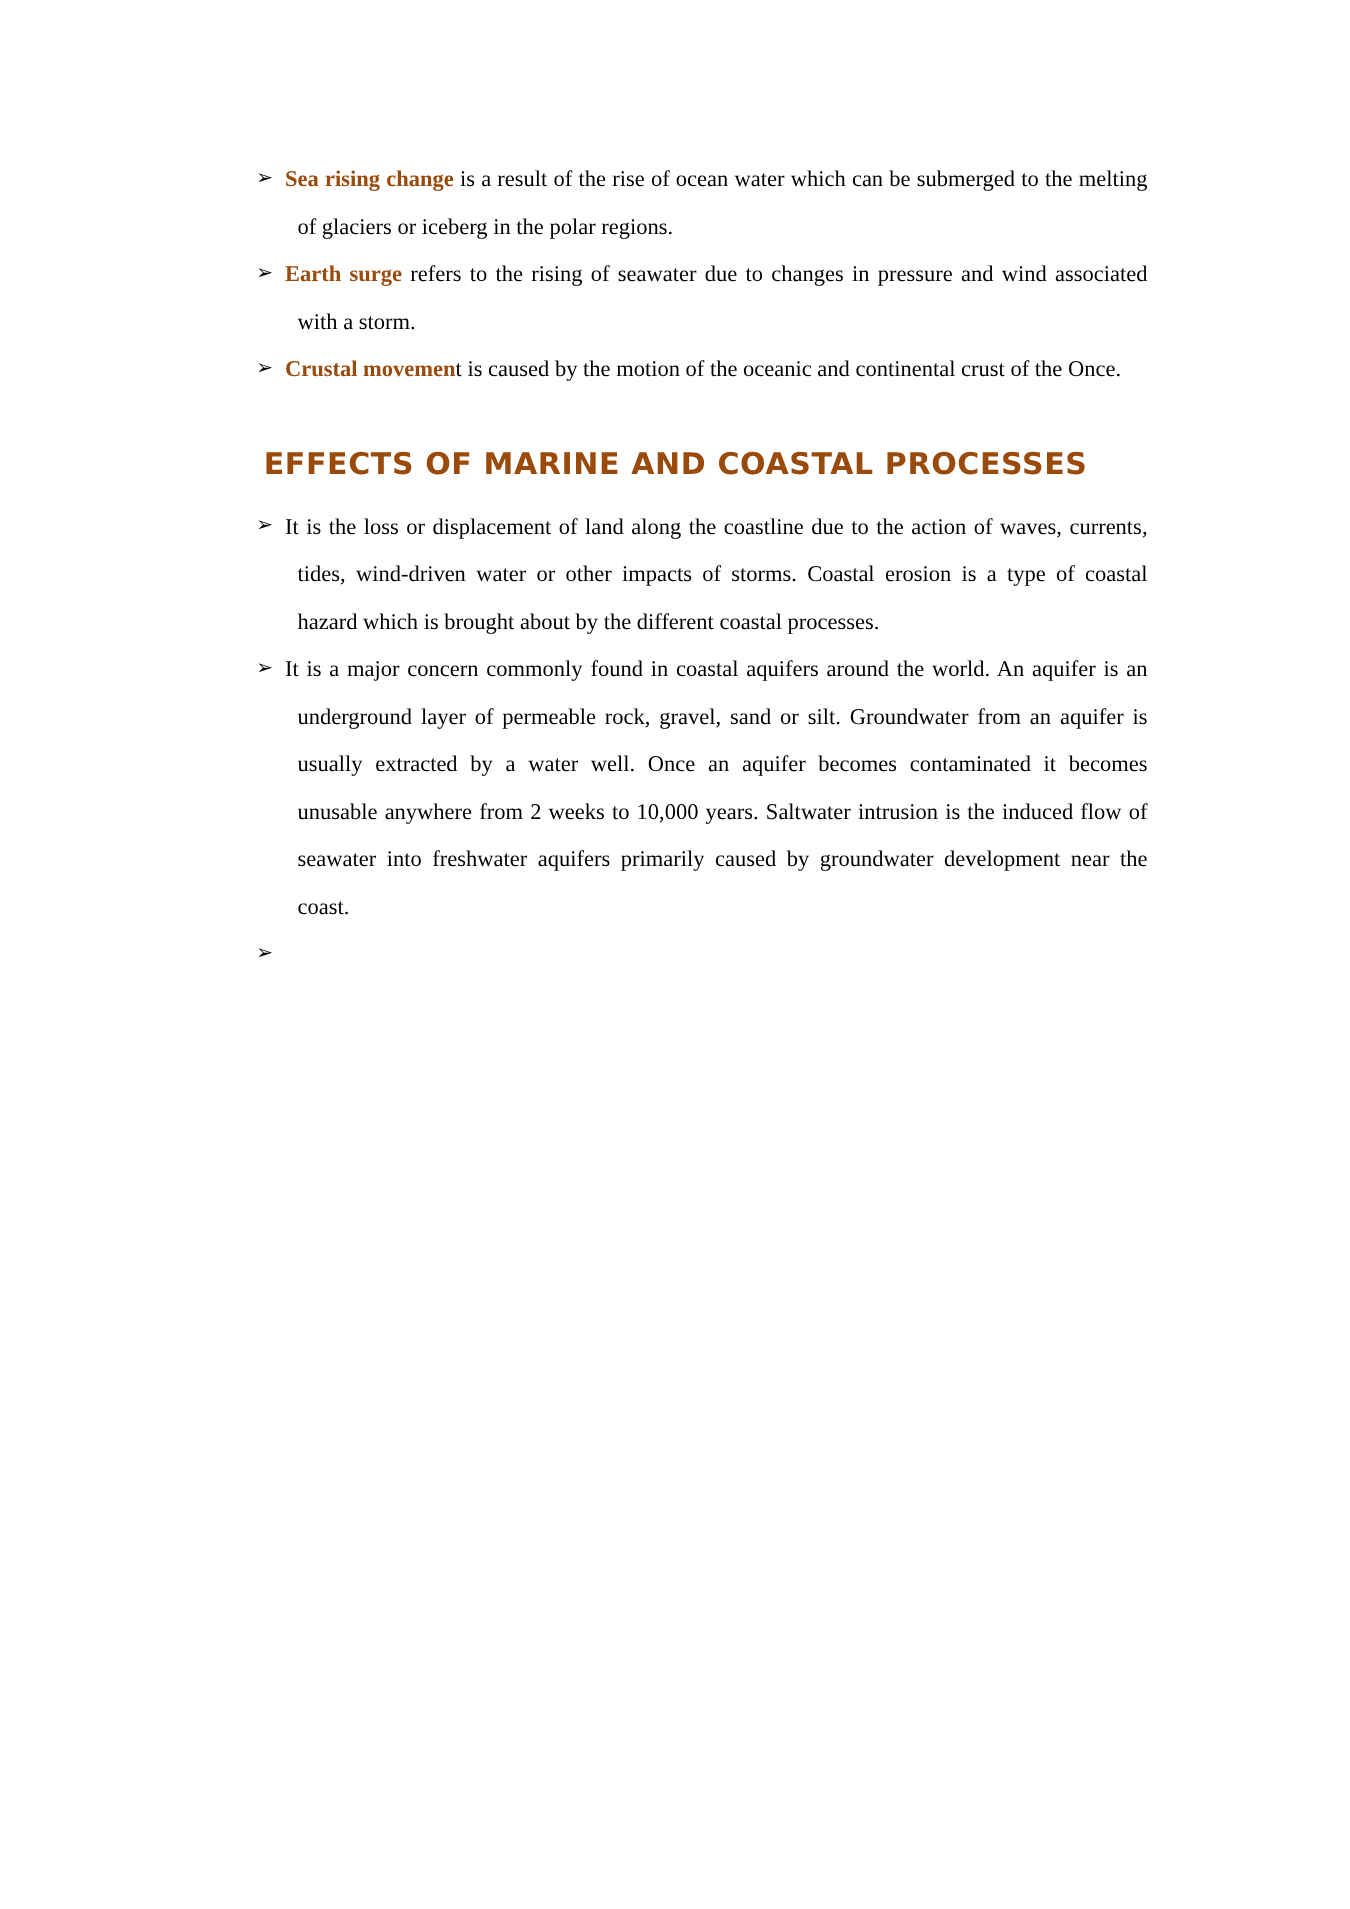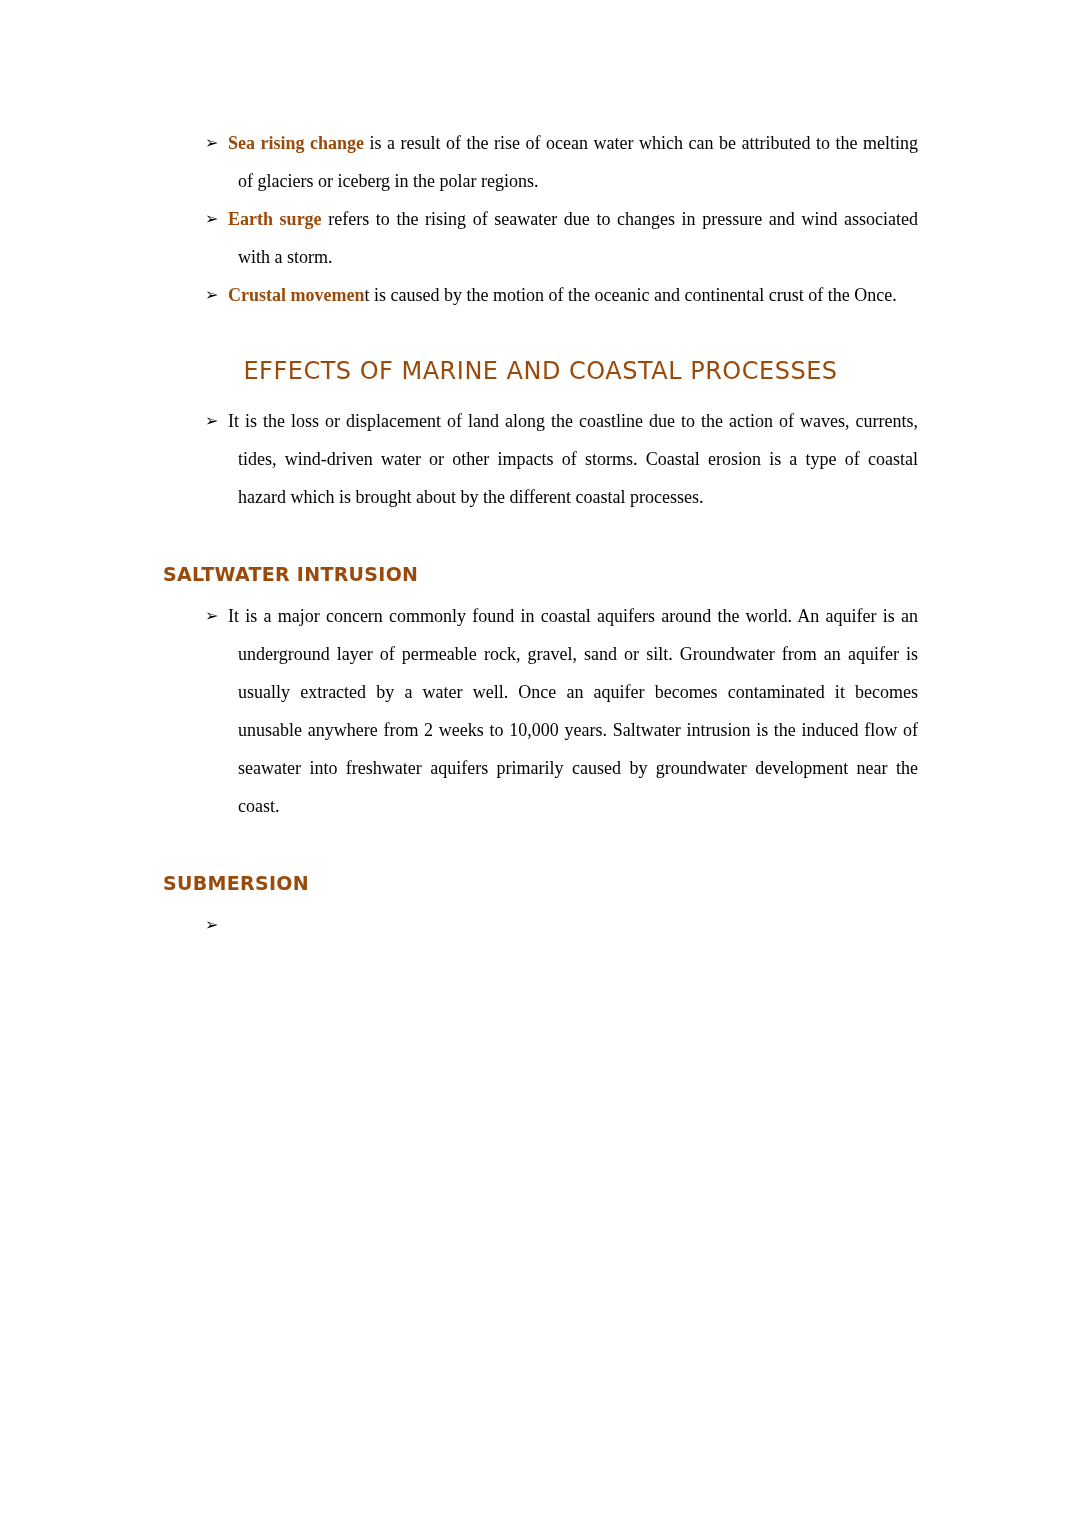--- a/index.html
+++ b/index.html
@@ -41,21 +41,21 @@
       color: #000000;
     }
     .term {
       font-weight: bold;
       color: var(--accent, #9a4a0b);
     }
     .main-heading {
       margin: 42px 0 16px 0;
       text-align: center;
       font-family: "DejaVu Sans", sans-serif;
-      font-weight: 400;
+      font-weight: 700;
       font-size: 24px;
       line-height: 30px;
       letter-spacing: 0.5px;
       color: var(--accent, #9a4a0b);
     }
     .section-heading {
       margin: 46px 0 11px 0;
       font-family: "DejaVu Sans", sans-serif;
       font-weight: 800;
       font-size: 19px;
@@ -72,21 +72,21 @@
   </style>
 </head>
 <body>
 
 <div class="page">
 
   <div class="bullet-list">
 
     <div class="bullet-item">
       <span class="arrow">➢</span>
-      <span class="term">Sea rising change</span><span> is a result of the rise of ocean water which can be attributed to the melting of glaciers or iceberg in the polar regions.</span>
+      <span class="term">Sea rising change</span><span> is a result of the rise of ocean water which can be submerged to the melting of glaciers or iceberg in the polar regions.</span>
     </div>
 
     <div class="bullet-item">
       <span class="arrow">➢</span>
       <span class="term">Earth surge</span><span> refers to the rising of seawater due to changes in pressure and wind associated with a storm.</span>
     </div>
 
     <div class="bullet-item">
       <span class="arrow">➢</span>
       <span class="term">Crustal movemen</span><span>t is caused by the motion of the oceanic and continental crust of the Once.</span>
@@ -96,28 +96,26 @@
 
   <h1 class="main-heading">EFFECTS OF MARINE AND COASTAL PROCESSES</h1>
 
   <div class="section-body">
     <div class="bullet-item">
       <span class="arrow">➢</span>
       <span>It is the loss or displacement of land along the coastline due to the action of waves, currents, tides, wind-driven water or other impacts of storms. Coastal erosion is a type of coastal hazard which is brought about by the different coastal processes.</span>
     </div>
   </div>
 
-  <h2 class="section-heading">SALTWATER INTRUSION</h2>
   <div class="section-body">
     <div class="bullet-item">
       <span class="arrow">➢</span>
       <span>It is a major concern commonly found in coastal aquifers around the world. An aquifer is an underground layer of permeable rock, gravel, sand or silt. Groundwater from an aquifer is usually extracted by a water well. Once an aquifer becomes contaminated it becomes unusable anywhere from 2 weeks to 10,000 years. Saltwater intrusion is the induced flow of seawater into freshwater aquifers primarily caused by groundwater development near the coast.</span>
     </div>
   </div>
 
-  <h2 class="section-heading">SUBMERSION</h2>
   <div class="section-body">
     <div class="bullet-item">
       <span class="arrow">➢</span>
     </div>
   </div>
 
 </div>
 
 </body></html>

